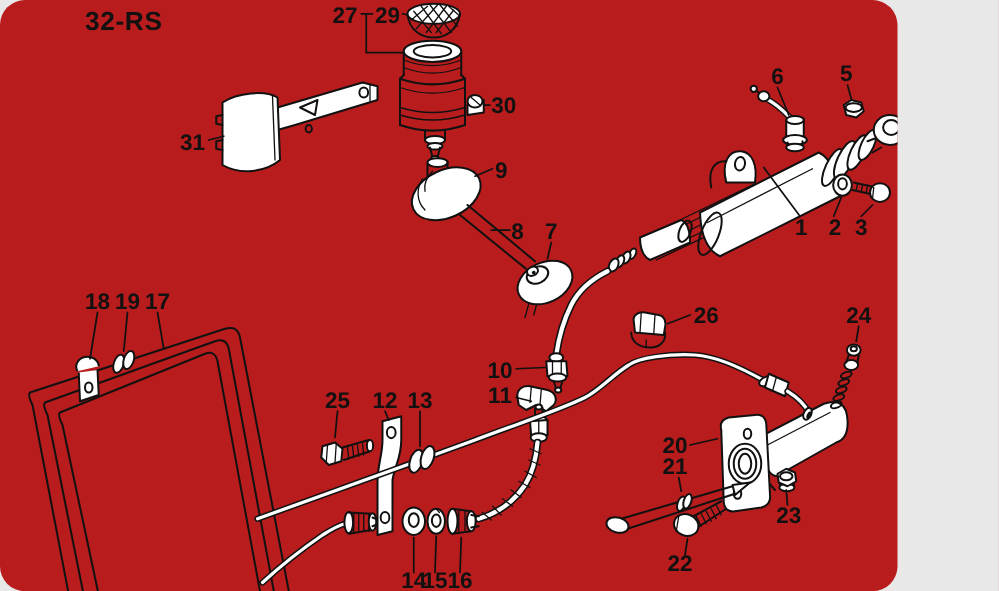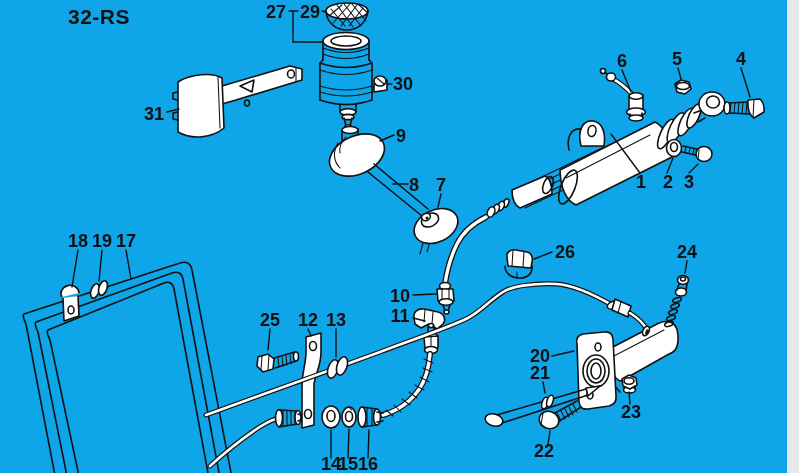--- a/index.html
+++ b/index.html
@@ -1,17 +1,17 @@
 <!DOCTYPE html>
 <html><head>
 <meta charset="utf-8">
 <style>
   html,body{margin:0;padding:0;background:#e8e8e8;}
-  .canvas{width:787px;height:473px;background:#0ea5e9;position:relative;overflow:hidden;
-          font-family:"Liberation Sans",sans-serif;}
+  .canvas{width:718px;height:473px;background:#b91c1c;position:relative;overflow:hidden;
+          font-family:"Liberation Sans",sans-serif;border-radius:20px;}
   svg{position:absolute;left:0;top:0;display:block;}
   .ln{fill:none;stroke:#111;stroke-width:1.6;stroke-linecap:round;stroke-linejoin:round;}
   .lt{fill:none;stroke:#111;stroke-width:1.05;stroke-linecap:round;}
   .wh{fill:#fff;stroke:#111;stroke-width:1.6;stroke-linejoin:round;}
   .dk{fill:#111;stroke:none;}
   .po{fill:none;stroke:#111;stroke-width:6;stroke-linecap:round;}
   .pi{fill:none;stroke:#fff;stroke-width:3.4;stroke-linecap:round;}
   .qo{fill:none;stroke:#111;stroke-width:5;stroke-linecap:round;}
   .qi{fill:none;stroke:#fff;stroke-width:2.6;stroke-linecap:round;}
   .lead{fill:none;stroke:#111;stroke-width:1.4;stroke-linecap:round;}

